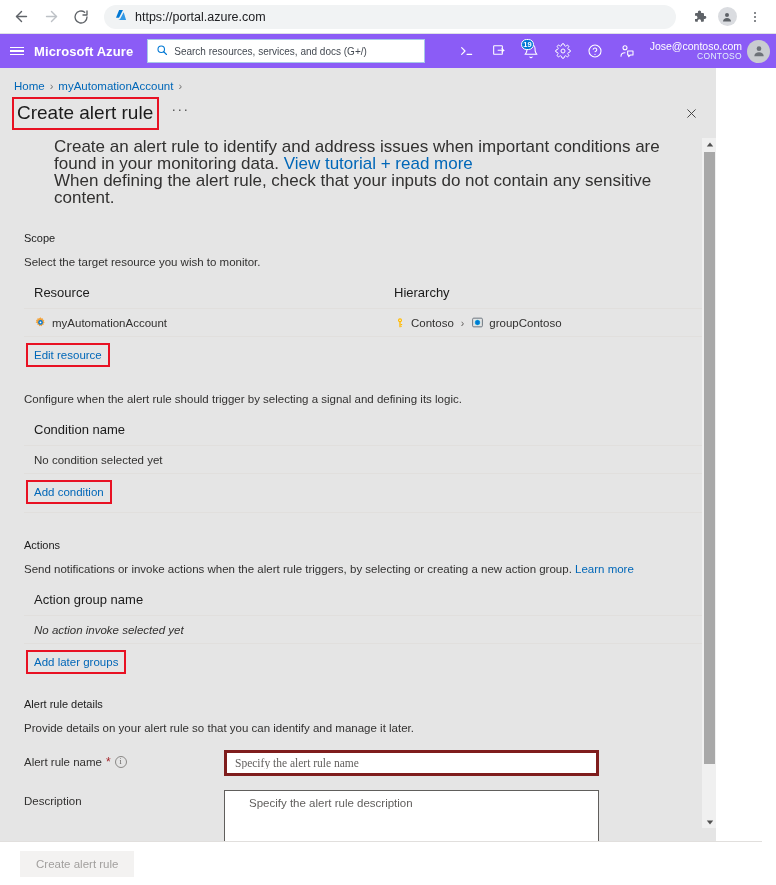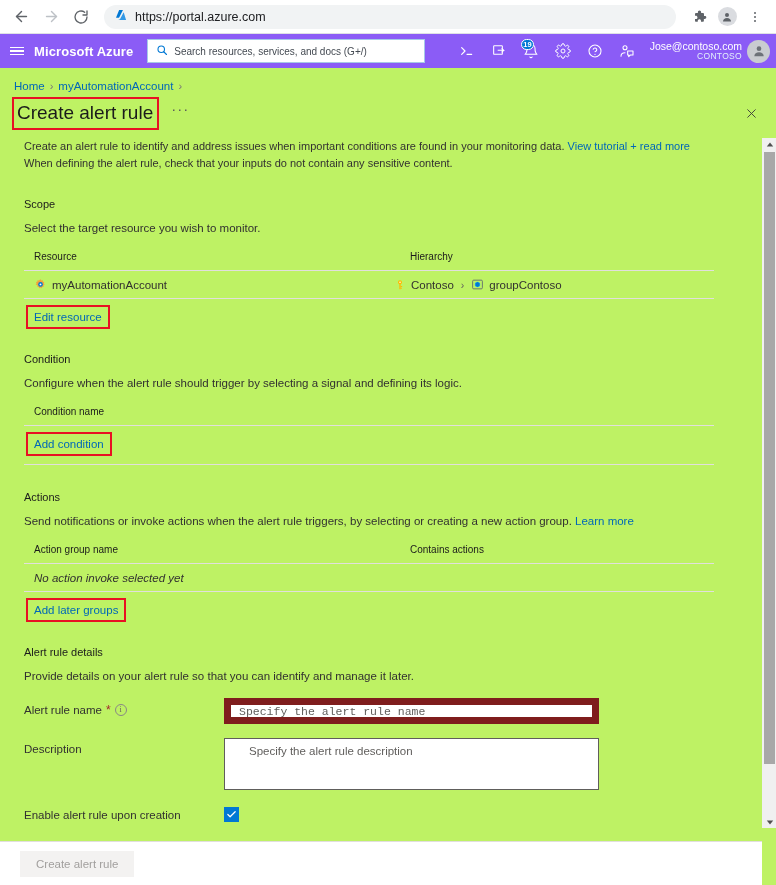--- a/index.html
+++ b/index.html
@@ -138,23 +138,23 @@
   #account-avatar {
     width: 23px; height: 23px; border-radius: 50%;
     background: #c9ccd0;
     display: flex; align-items: center; justify-content: center;
     color: #6d7278;
   }
 
   
   #page {
     position: relative;
-    width: 776px;
+    width: 716px;
     height: 817px;
-    background: #bef264;
+    background: #e5e5e5;
   }
   #breadcrumb {
     padding: 10px 0 0 14px;
     font-size: 11.5px;
     color: #0067b8;
     display: flex;
     align-items: center;
     gap: 5px;
     height: 26px;
   }
@@ -195,48 +195,48 @@
   #content-scroll {
     position: relative;
     margin-top: 8px;
     height: 690px;
   }
   #content-inner {
     padding: 0 40px 0 24px;
   }
 
   .intro-line {
-    font-size: 11px;
+    font-size: 17px;
     color: #323130;
     line-height: 17px;
+    margin-left: 30px;
   }
   .inline-link { color: #0067b8; cursor: pointer; }
 
   .section { margin-top: 26px; }
   .section-title {
     font-size: 11px;
     color: #1b1b1b;
     font-weight: normal;
     margin: 0 0 10px 0;
   }
   .section-desc {
     font-size: 11.5px;
     color: #323130;
     margin-bottom: 12px;
     line-height: 16px;
   }
 
   .tbl { width: 690px; }
   .tbl-head {
     display: flex;
-    font-size: 10px;
+    font-size: 13px;
     color: #1b1b1b;
     padding: 3px 0 8px 10px;
     border-bottom: 1px solid #e1dfdd;
-    gap: 16px;
   }
   .tbl-row {
     display: flex;
     align-items: center;
     font-size: 11.5px;
     color: #323130;
     padding: 7px 0 7px 10px;
     border-bottom: 1px solid #e1dfdd;
     min-height: 28px;
   }
@@ -280,26 +280,26 @@
     border: 1px solid #8a8886;
     color: #605e5c;
     font-size: 8px;
     line-height: 10px;
     text-align: center;
     font-family: "Liberation Serif", serif;
   }
   .txt-input {
     width: 375px;
     height: 26px;
-    border: 7px solid #7f1d1d;
+    border: 3px solid #7f1d1d;
     background: #ffffff;
     font-size: 11.5px;
     color: #605e5c;
     padding: 0 8px;
-    font-family: Liberation Mono, monospace;
+    font-family: Liberation Serif, serif;
   }
   .txt-area {
     width: 375px;
     height: 52px;
     border: 1px solid #605e5c;
     background: #ffffff;
     font-size: 11.5px;
     color: #605e5c;
     padding: 5px 24px;
     resize: none;
@@ -565,40 +565,41 @@
                   </svg>
               </span>
               <span>groupContoso</span>
             </div>
           </div>
           <span class="action-link hl-box">Edit resource</span>
         </div>
       </div>
 
       <div class="section">
-        <h2 class="section-title">Condition</h2>
         <div class="section-desc">Configure when the alert rule should trigger by selecting a signal and defining its logic.</div>
         <div class="tbl">
           <div class="tbl-head">
             <div class="col-a">Condition name</div>
+          </div>
+          <div class="tbl-row">
+            <div class="col-a">No condition selected yet</div>
           </div>
           <span class="action-link hl-box">Add condition</span>
           <div class="underline-rule"></div>
         </div>
       </div>
 
       <div class="section">
         <h2 class="section-title">Actions</h2>
         <div class="section-desc">
           <span>Send notifications or invoke actions when the alert rule triggers, by selecting or creating a new action group. </span><span class="inline-link">Learn more</span>
         </div>
         <div class="tbl">
           <div class="tbl-head">
             <div class="col-a">Action group name</div>
-            <div class="col-b">Contains actions</div>
           </div>
           <div class="tbl-row">
             <div class="col-a empty-italic">No action invoke selected yet</div>
           </div>
           <span class="action-link hl-box">Add later groups</span>
         </div>
       </div>
 
       <div class="section">
         <h2 class="section-title">Alert rule details</h2>

